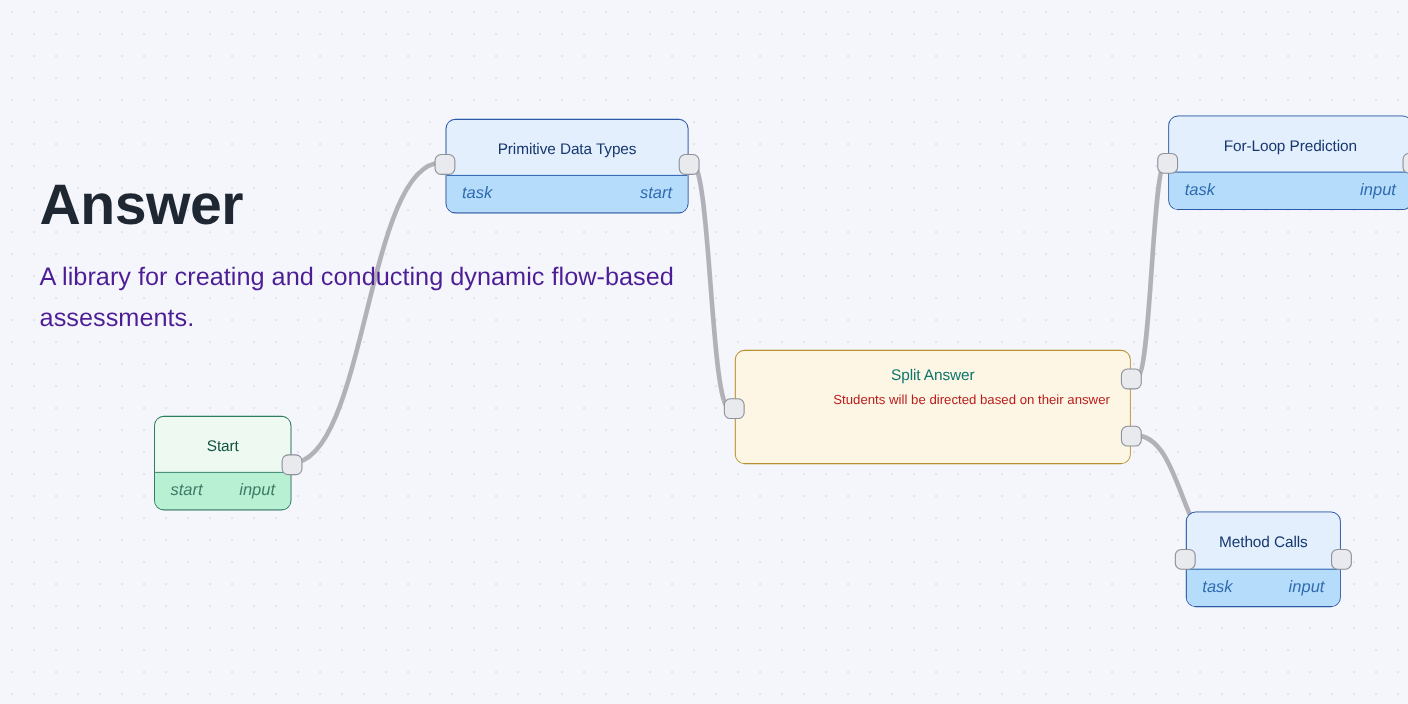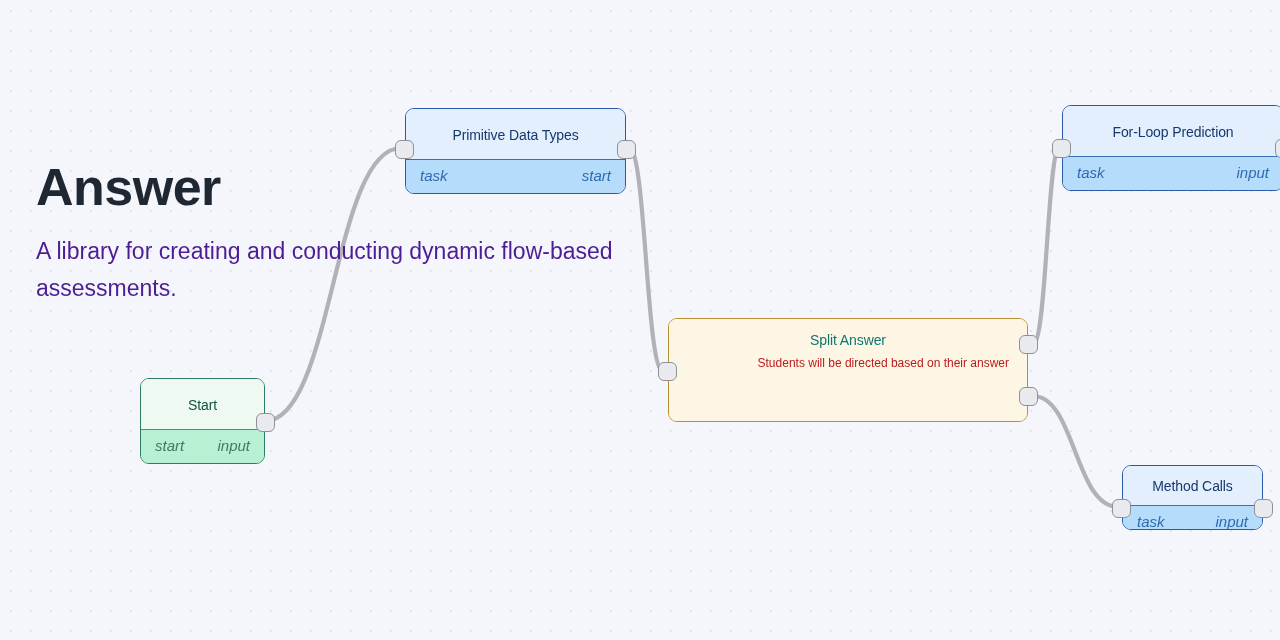--- a/index.html
+++ b/index.html
@@ -211,21 +211,21 @@
       <div class="node-title">For-Loop Prediction</div>
       <div class="node-meta">
         <span>task</span>
         <span>input</span>
       </div>
     </div>
     <div class="handle left" style="top:33px;"></div>
     <div class="handle right" style="top:33px;"></div>
   </div>
 
-  <div class="node blue" style="left:1122px; top:465px; width:141px; height:65px;">
+  <div class="node blue" style="left:1078px; top:465px; width:141px; height:87px;">
     <div class="node-inner">
       <div class="node-title">Method Calls</div>
       <div class="node-meta">
         <span>task</span>
         <span>input</span>
       </div>
     </div>
     <div class="handle left" style="top:33px;"></div>
     <div class="handle right" style="top:33px;"></div>
   </div>

